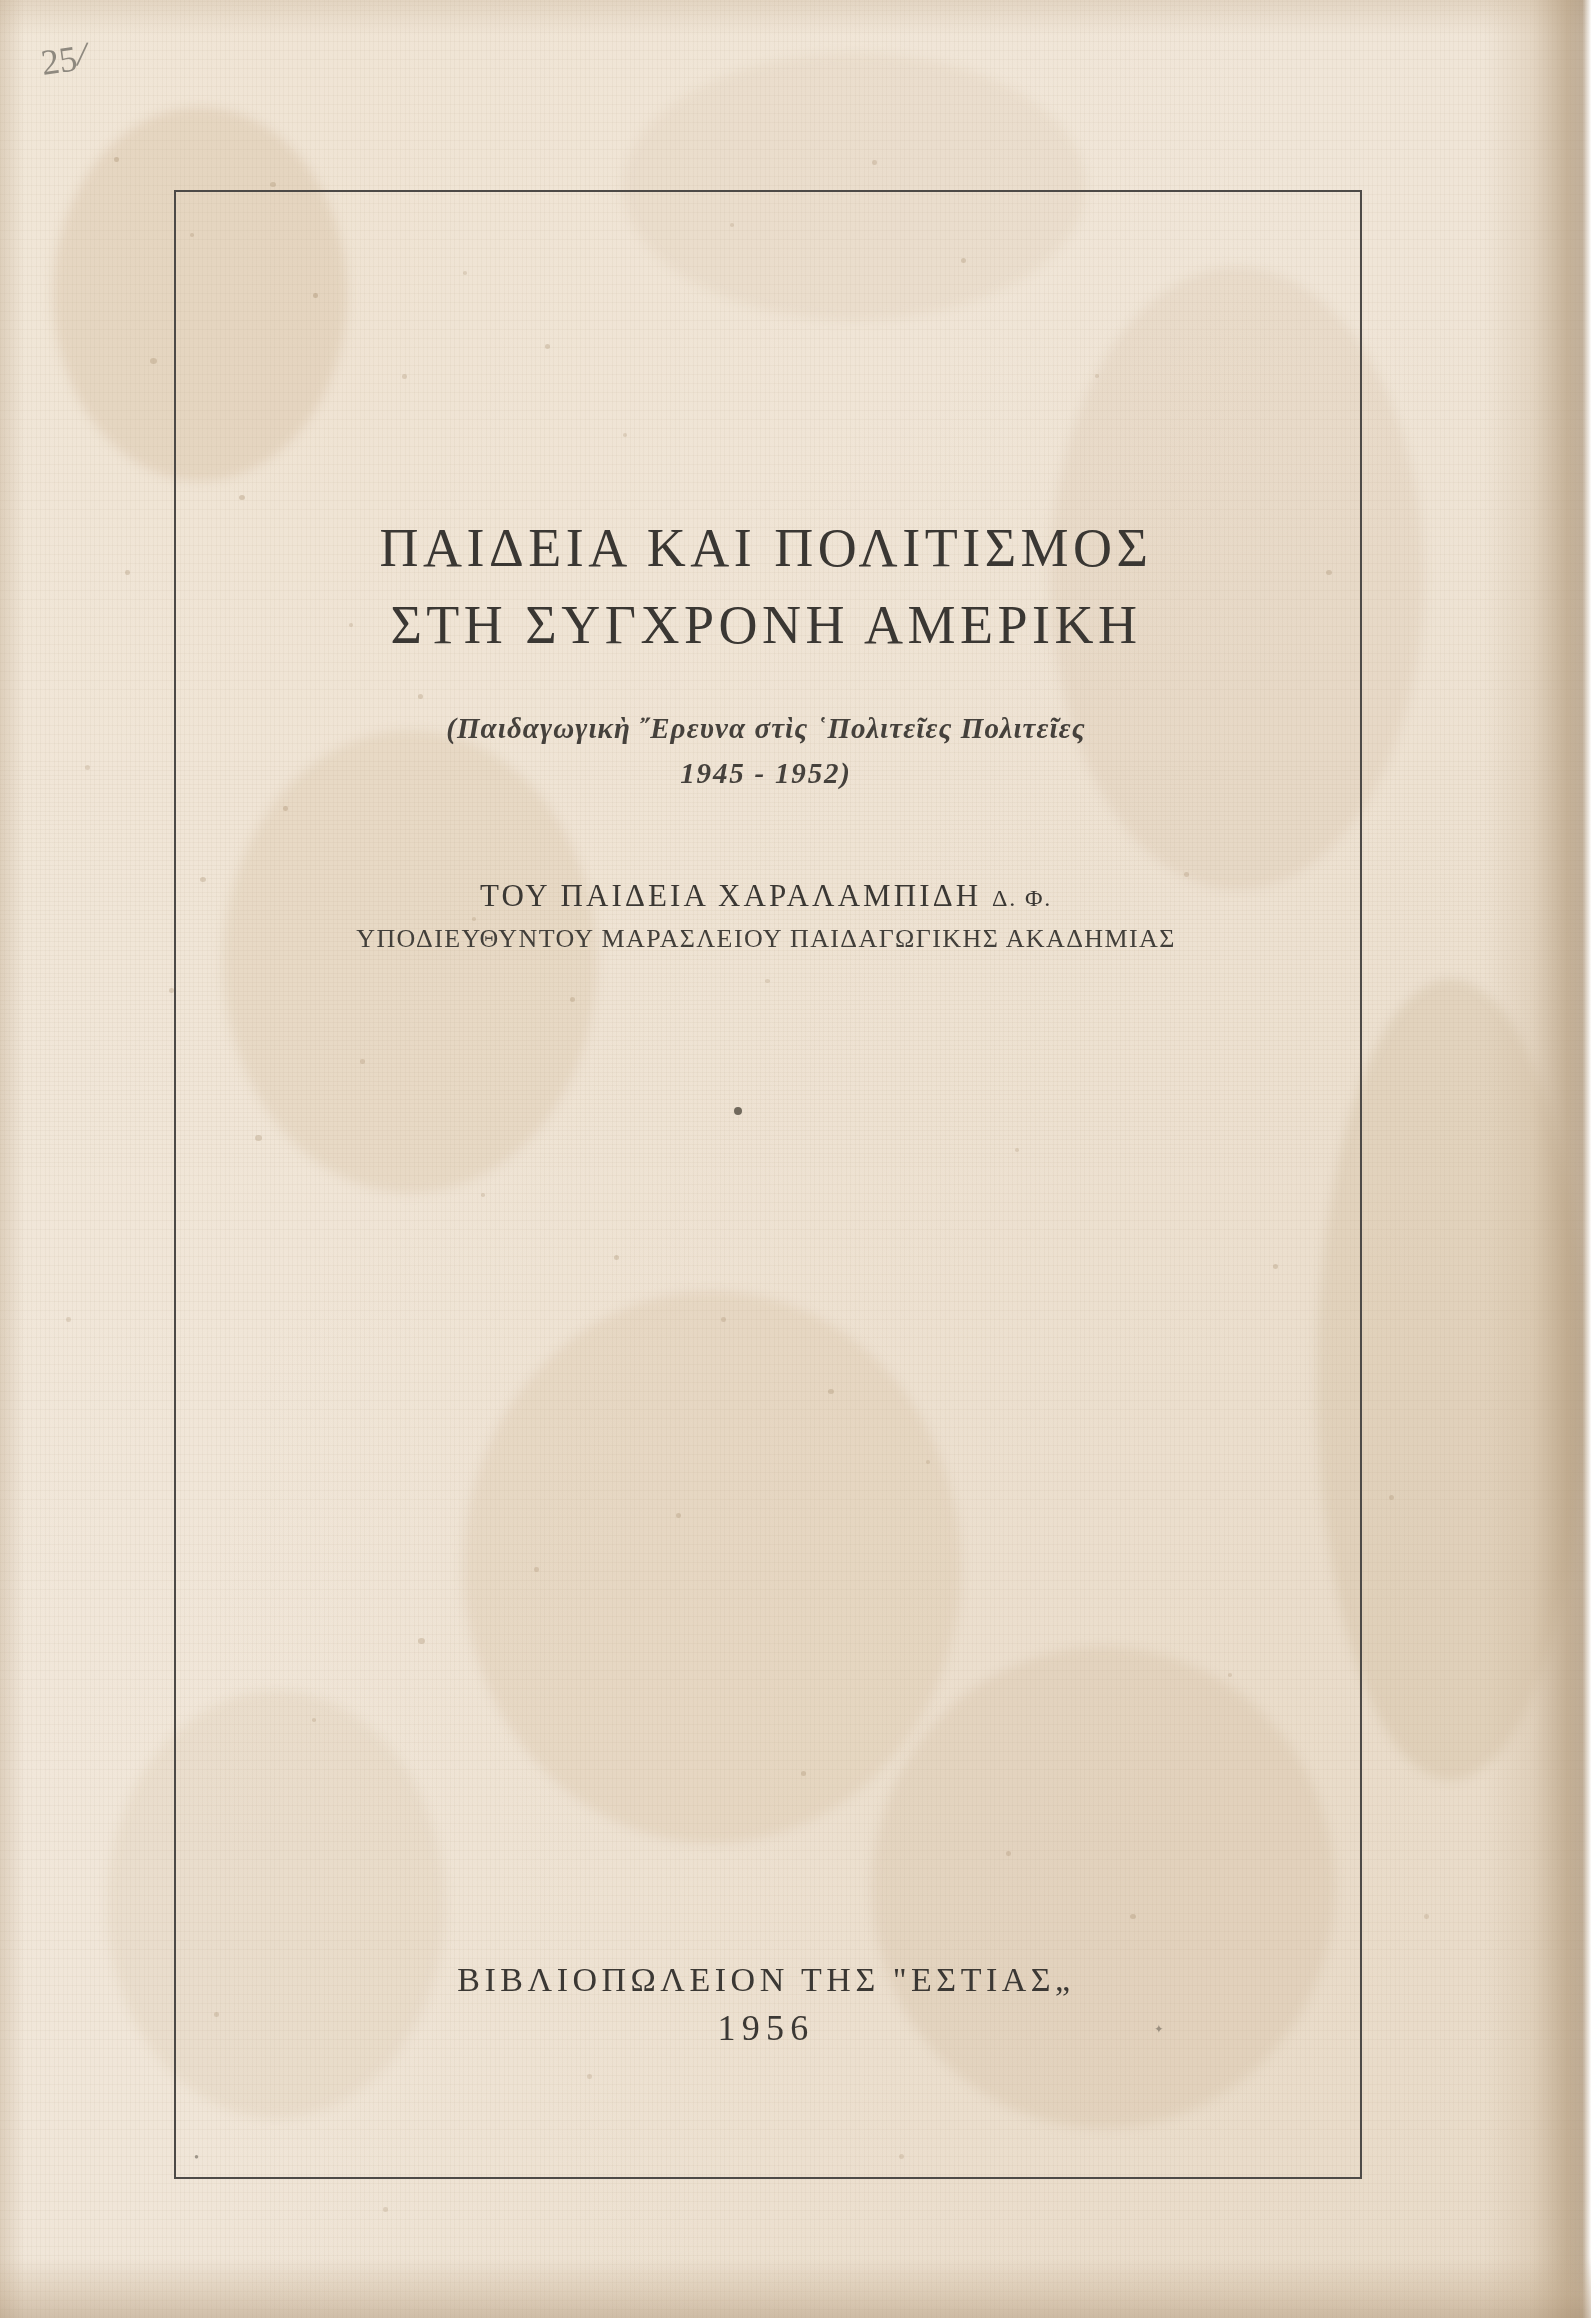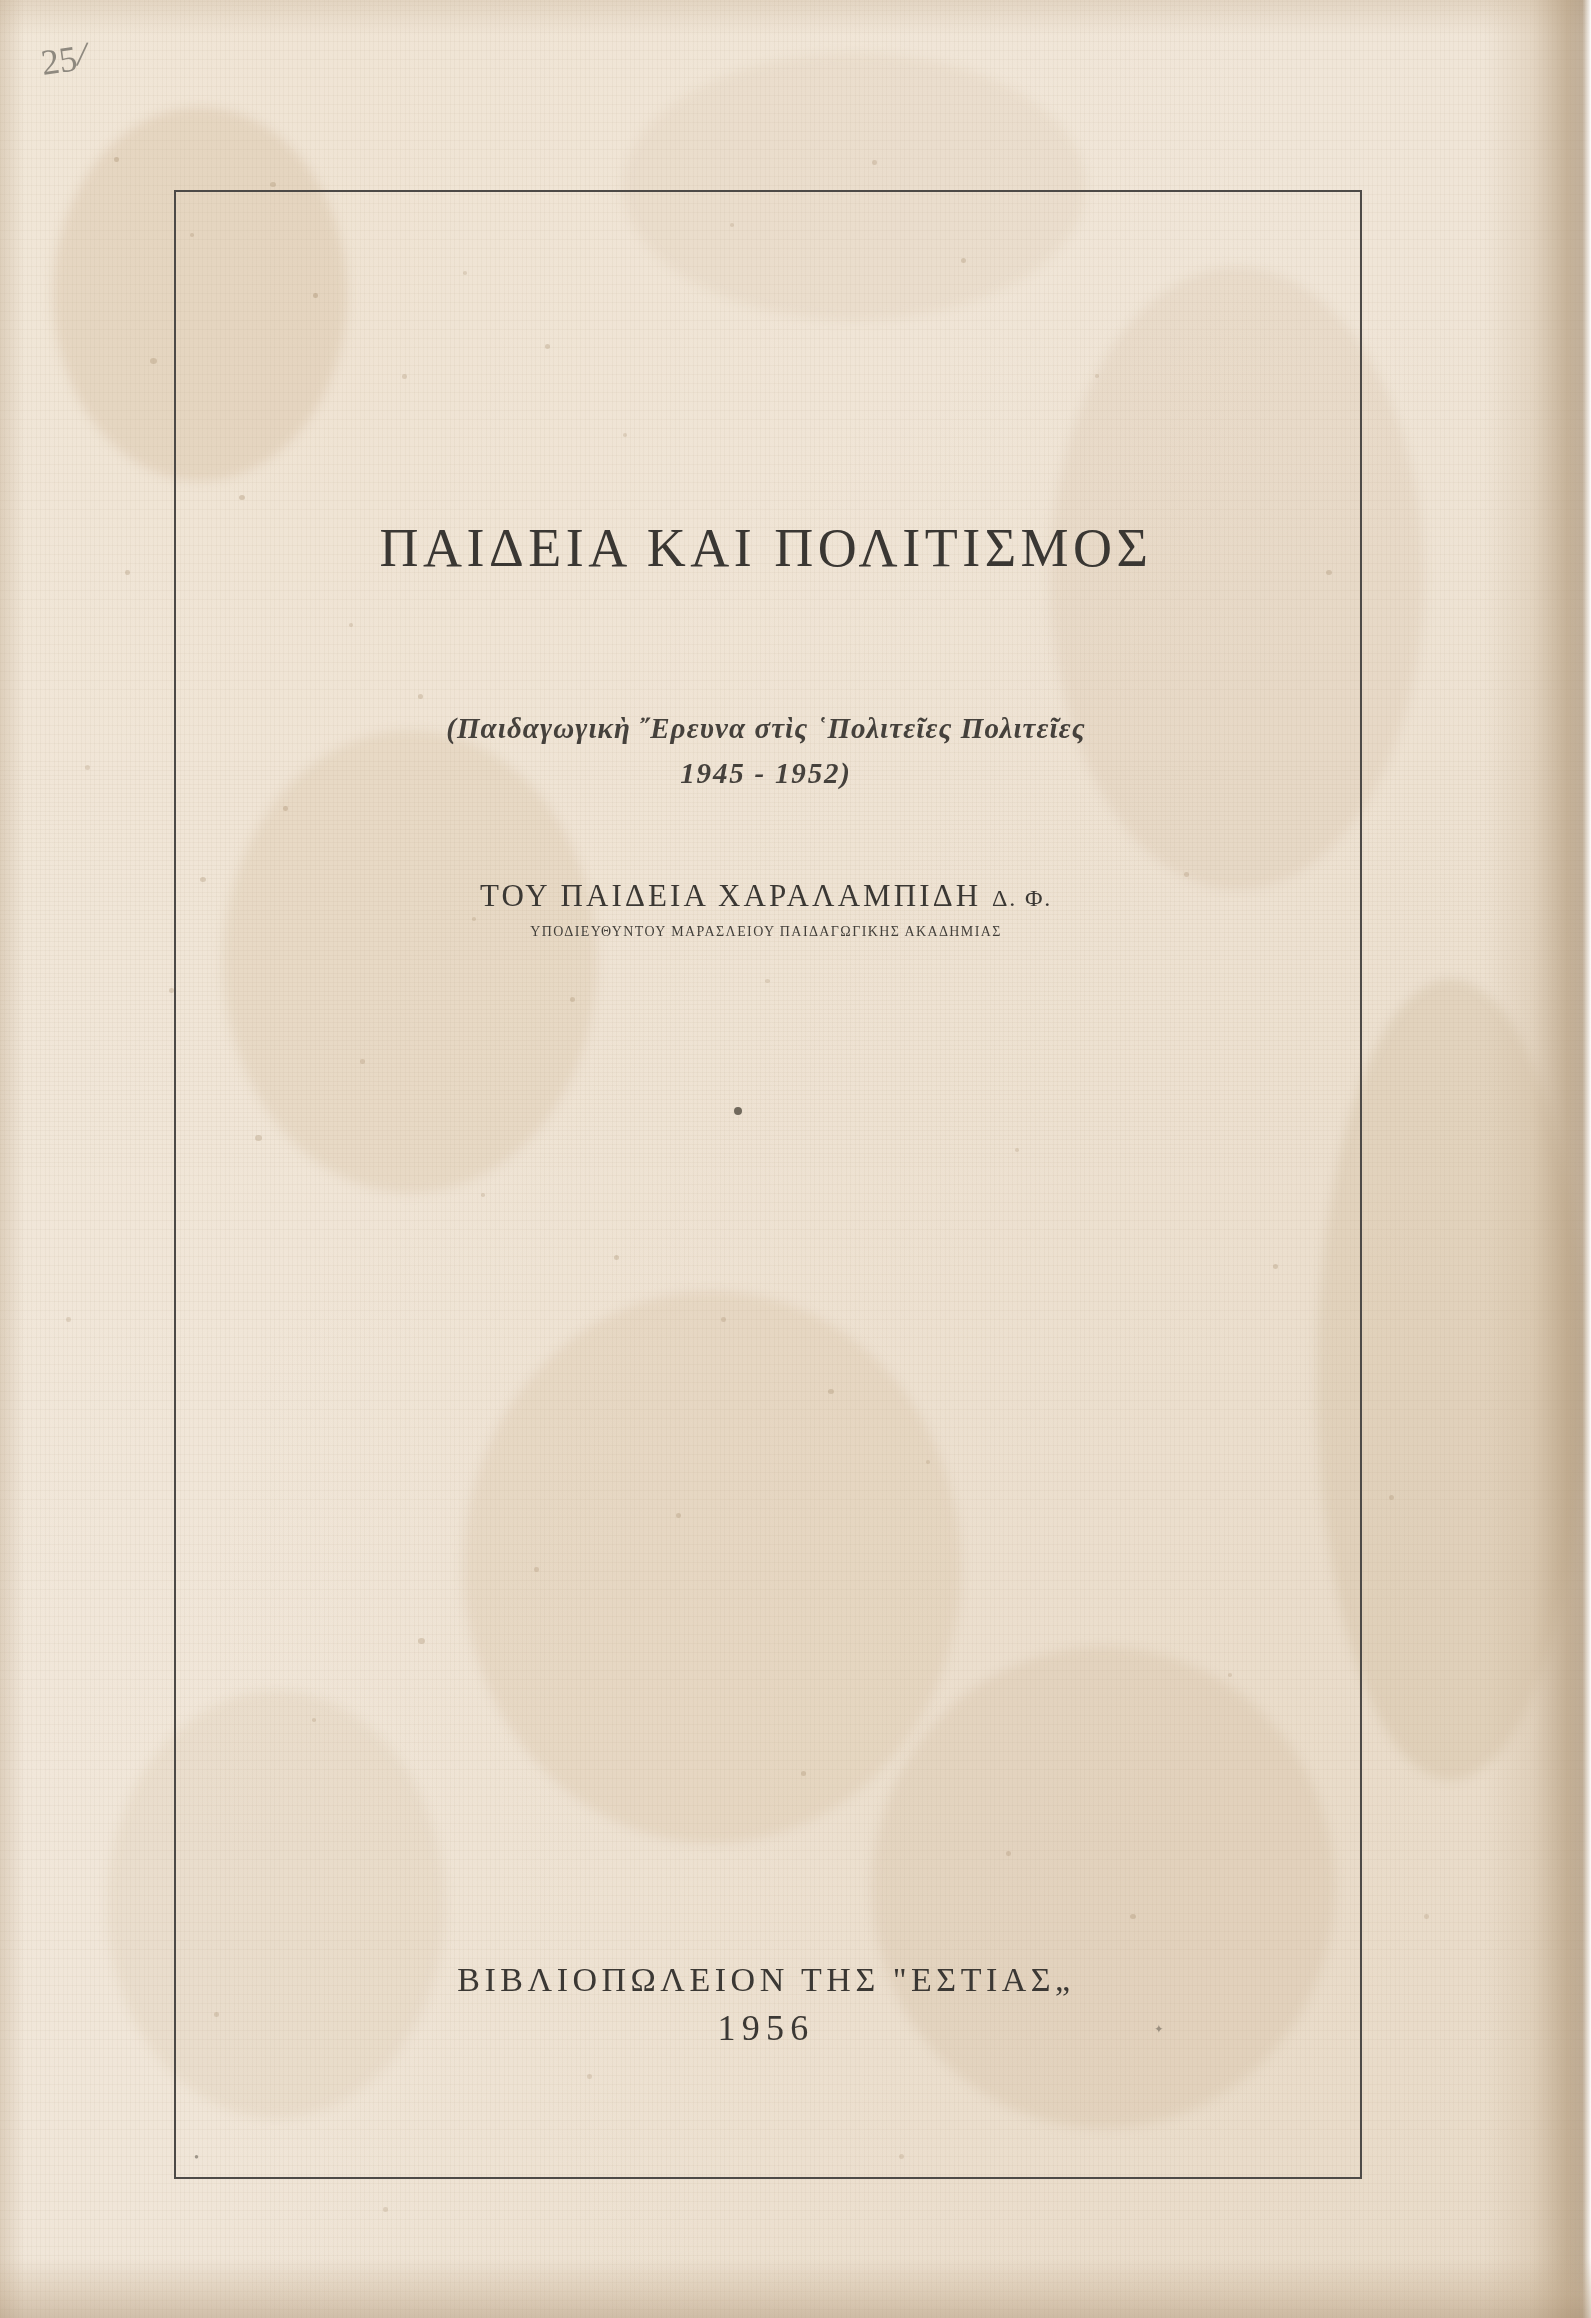--- a/index.html
+++ b/index.html
@@ -166,21 +166,21 @@
     letter-spacing: 3.1px;
     color: #3b3834;
     line-height: 1.4;
   }
   .author-name .initials {
     font-size: 24px;
     letter-spacing: 1.8px;
   }
   .author-role {
     margin-top: 7.1px;
-    font-size: 14px;
+    font-size: 26px;
     letter-spacing: 1.4px;
     color: #423f3a;
   }
 
   .center-dot {
     position: absolute;
     left: 50%;
     top: 917px;
     width: 8px;
     height: 8px;
@@ -310,20 +310,21 @@
   <div class="pencil-mark">
     <span>25</span><span class="slash">/</span>
   </div>
 
   <div class="frame"></div>
 
   <div class="content">
 
     <div class="title-block">
       <div class="title-line">ΠΑΙΔΕΙΑ ΚΑΙ ΠΟΛΙΤΙΣΜΟΣ</div>
+      <div class="title-line">ΣΤΗ ΣΥΓΧΡΟΝΗ ΑΜΕΡΙΚΗ</div>
     </div>
 
     <div class="subtitle-block">
       <div class="subtitle-line">(Παιδαγωγικὴ ῎Ερευνα στὶς ῾Πολιτεῖες Πολιτεῖες</div>
       <div class="subtitle-line second">1945 - 1952)</div>
     </div>
 
     <div class="author-block">
       <div class="author-name">
         <span>ΤΟΥ ΠΑΙΔΕΙΑ ΧΑΡΑΛΑΜΠΙΔΗ</span>

